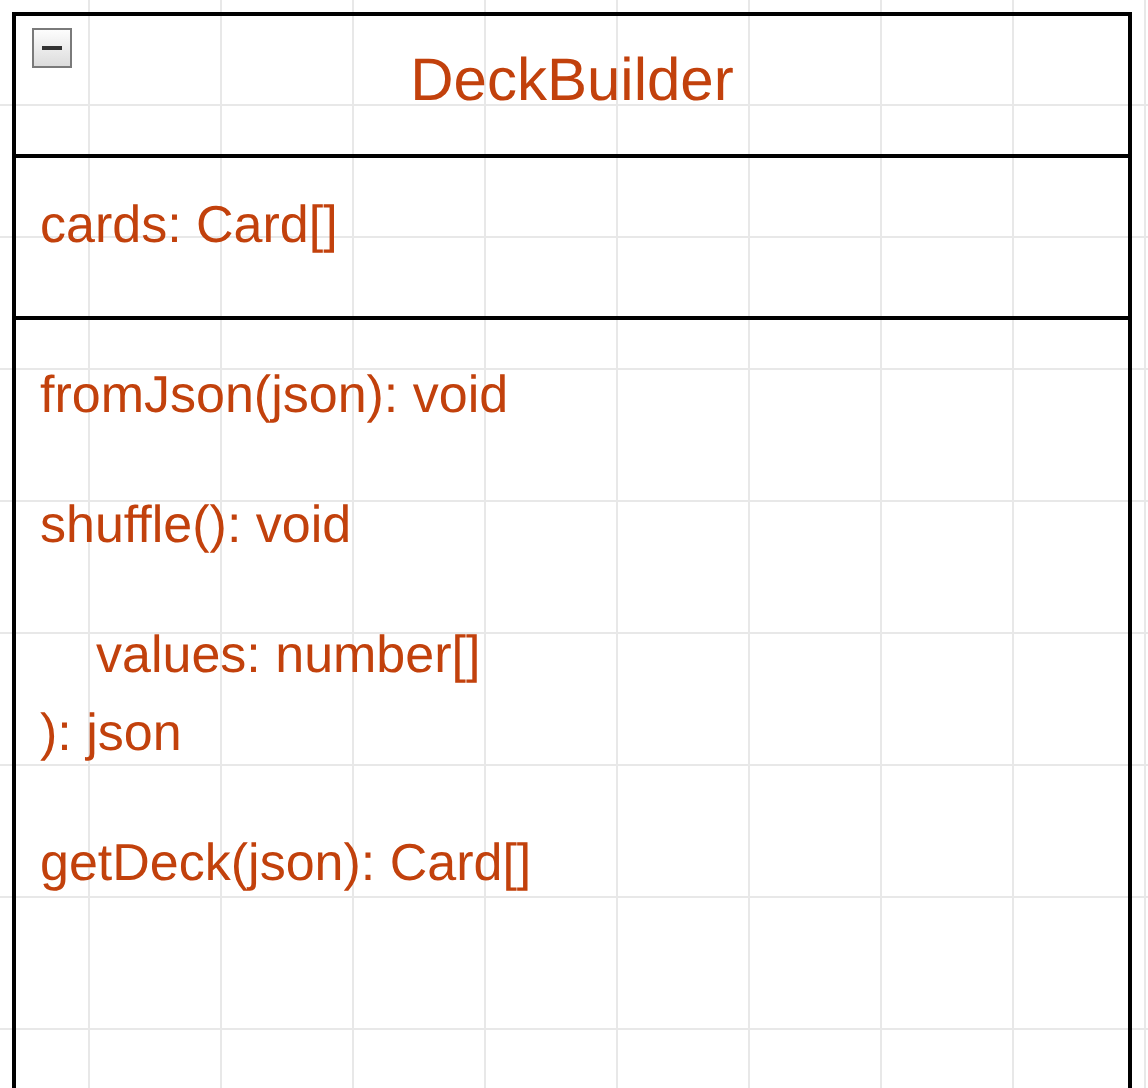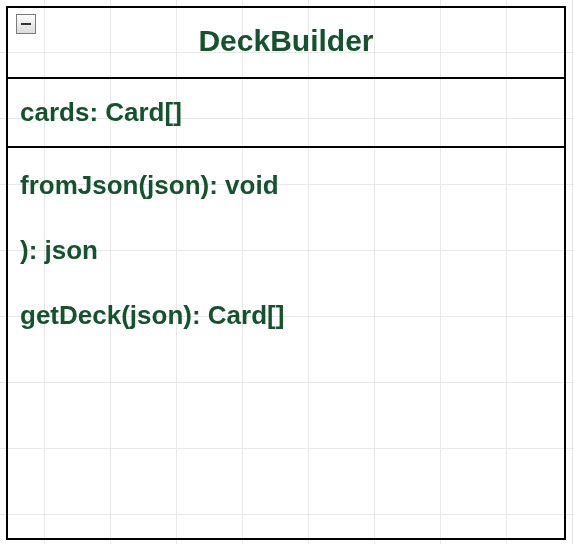--- a/index.html
+++ b/index.html
@@ -35,23 +35,23 @@
     border: 2px solid #000;
     background: rgba(255,255,255,0);
     box-sizing: border-box;
   }
 
   .section {
     border-top: 2px solid #000;
     padding: 10px 12px;
     font-size: 26px;
     line-height: 1.5;
-    color: #14532d;
+    color: #c2410c;
     box-sizing: border-box;
-    font-weight: 700;
+    font-weight: 400;
   }
   .section.title {
     border-top: none;
     position: relative;
     text-align: center;
     font-size: 30px;
     padding: 10px 12px 14px 12px;
   }
 
   .collapse {
@@ -84,21 +84,21 @@
   }
 
   .methods-section {
     padding-top: 18px;
     padding-bottom: 14px;
     min-height: 392px;
     box-sizing: border-box;
   }
 
   .attrs-section {
-    height: 69px;
+    height: 81px;
     box-sizing: border-box;
     padding-top: 14px;
   }
 </style>
 </head>
 <body>
 
 <div class="grid"></div>
 
 <div class="class-box">
@@ -115,22 +115,26 @@
       <span>cards: Card[]</span>
     </div>
   </div>
 
   <div class="section methods-section">
 
     <div class="method">
       <div>fromJson(json): void</div>
     </div>
 
+    <div class="method">
+      <div>shuffle(): void</div>
+    </div>
 
     <div class="method">
+      <div class="indent">  values: number[]</div>
       <div>): json</div>
     </div>
 
     <div class="method">
       <div>getDeck(json): Card[]</div>
     </div>
 
   </div>
 
 </div>

